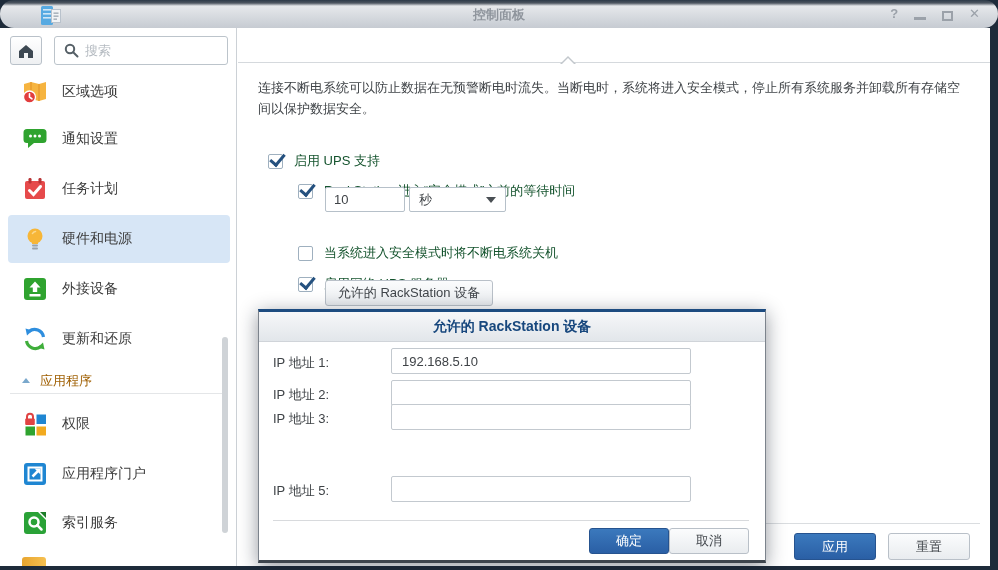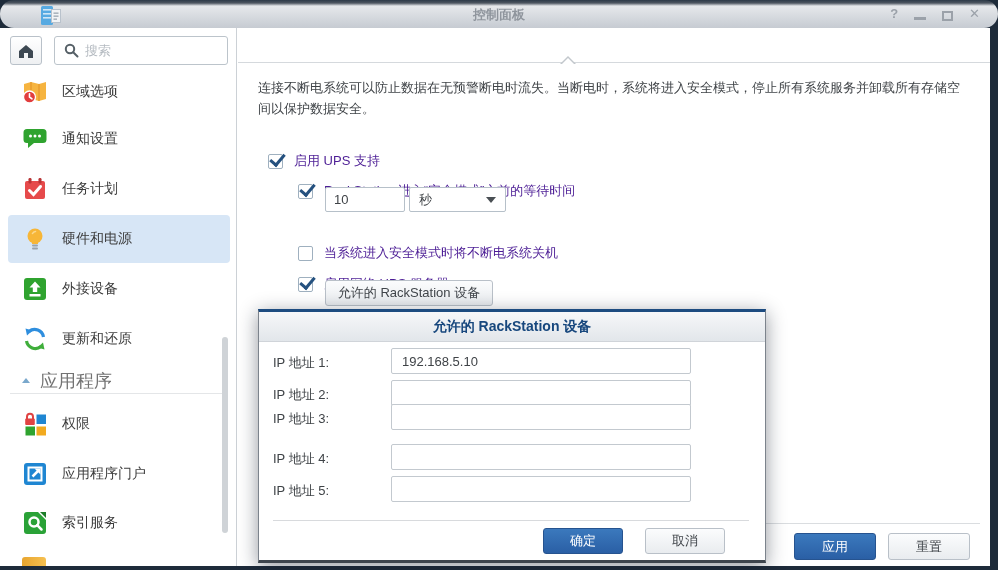--- a/index.html
+++ b/index.html
@@ -36,21 +36,21 @@
   .searchbox input::placeholder { color:#b4bac0; }
 
   .nav-item { position:absolute; left:8px; width:222px; height:48px; border-radius:4px;
     display:flex; align-items:center; cursor:pointer; }
   .nav-item.selected { background:#d7e6f6; }
   .nav-item .ic { width:26px; height:26px; margin:0 0 0 14px; flex:none; }
   .nav-item .lbl { margin-left:14px; font-size:14px; color:#3c3c3c; }
   .nav-section { position:absolute; left:22px; top:341px; height:24px; display:flex; align-items:center;
     cursor:pointer; }
   .nav-section .chev { border:4px solid transparent; border-bottom:5px solid #7aa8cc; margin:-5px 10px 0 0; }
-  .nav-section .lbl { font-size:18px; color:#737373; }
+  .nav-section .lbl { font-size:13px; color:#a16207; }
   .nav-divider { position:absolute; left:10px; top:365px; width:215px; border-top:1px solid #e4e6e8; }
   .side-scroll { position:absolute; left:222px; top:309px; width:6px; height:196px;
     background:#cfd3d7; border-radius:3px; cursor:pointer; }
   .partial-item { position:absolute; left:22px; top:529px; width:24px; height:9px;
     background:linear-gradient(90deg,#e8a52f,#f6c050); border-radius:3px 3px 0 0; }
 
   
   .main { position:absolute; left:238px; top:0; width:752px; height:538px; background:#fff; }
   .tabs { position:absolute; left:28px; top:6px; height:28px; display:flex; align-items:center; }
   .tab { padding:0 2px; font-size:13.5px; color:#3f4347; cursor:pointer; white-space:nowrap; }
@@ -62,21 +62,21 @@
   .caret-inner { position:absolute; left:324px; top:30px; width:0; height:0;
     border-left:6px solid transparent; border-right:6px solid transparent; border-bottom:6px solid #ffffff; }
 
   .desc { position:absolute; left:20px; top:49px; width:714px; line-height:21px; color:#3f4347; }
 
   .chkrow { position:absolute; display:flex; align-items:center; cursor:default; }
   .cb { width:15px; height:15px; background:#fff; border:1px solid #9fb0bf; border-radius:2px;
     position:relative; flex:none; cursor:pointer; }
   .cb.checked::after { content:""; position:absolute; left:4px; top:-4px; width:6px; height:12px;
     border-right:3px solid #25517f; border-bottom:3px solid #25517f; transform:rotate(40deg); }
-  .chkrow .clabel { margin-left:11px; color:#4c1d95; }
+  .chkrow .clabel { margin-left:11px; color:#14532d; }
 
   .txtinput { position:absolute; width:80px; height:25px; border:1px solid #b6c0c9; border-radius:2px;
     padding:0 8px; font:13px "Liberation Sans",sans-serif; color:#3f4347; outline:none; }
   .select { position:absolute; width:97px; height:25px; border:1px solid #b6c0c9; border-radius:2px;
     background:#fff; display:flex; align-items:center; padding:0 9px; cursor:pointer; }
   .select .tri { margin-left:auto; border:5px solid transparent; border-top:6px solid #4a4f54; margin-top:6px; }
 
   .btn { display:flex; align-items:center; justify-content:center; border-radius:3px; cursor:pointer;
     font:13px "Liberation Sans",sans-serif; }
   .btn-gray { background:linear-gradient(#fbfcfd,#e9ecef); border:1px solid #b9c0c8; color:#40454a; }
@@ -93,21 +93,21 @@
   .dlg-header { height:30px; background:linear-gradient(#f6f7f9,#e2e6ea); border-bottom:1px solid #d0d4d9;
     display:flex; align-items:center; justify-content:center; }
   .dlg-title { font-size:14px; font-weight:bold; color:#17477d; }
   .dlg-body { position:relative; height:219px; }
   .dlg-row { position:absolute; left:0; width:100%; height:26px; }
   .dlg-row .flabel { position:absolute; left:14px; top:6px; color:#3f4347; }
   .dlg-row input { position:absolute; left:132px; top:0; width:300px; height:26px;
     border:1px solid #c3c9cf; border-radius:2px; padding:0 10px; font:13px "Liberation Sans",sans-serif;
     color:#3f4347; outline:none; }
   .dlg-sep { position:absolute; left:14px; right:16px; top:178px; border-top:1px solid #d8dadd; }
-  .dlg-footer { position:absolute; right:40px; bottom:7px; display:flex; gap:22px; }
+  .dlg-footer { position:absolute; right:16px; bottom:7px; display:flex; gap:0; }
   .dlg-footer .btn { width:80px; height:26px; }
 </style>
 </head>
 <body>
 
 <div id="app">
 
   <div class="titlebar">
     <span class="app-icon">
       <svg width="24" height="21" viewBox="0 0 24 21">
@@ -322,24 +322,20 @@
         <input readonly="" value="192.168.5.10" style="">
       </div>
       <div class="dlg-row" style="top:38px;">
         <span class="flabel">IP 地址 2:</span>
         <input readonly="" value="" style="">
       </div>
       <div class="dlg-row" style="top:62px;text-decoration:underline;">
         <span class="flabel">IP 地址 3:</span>
         <input readonly="" value="" style="">
       </div>
-      <div class="dlg-row" style="top:102px;">
-        <span class="flabel">IP 地址 4:</span>
-        <input readonly="" value="" style="">
-      </div>
       <div class="dlg-row" style="top:134px;">
         <span class="flabel">IP 地址 5:</span>
         <input readonly="" value="" style="">
       </div>
       <div class="dlg-sep"></div>
       <div class="dlg-footer">
         <div class="btn btn-blue">确定</div>
         <div class="btn btn-gray">取消</div>
       </div>
     </div>

